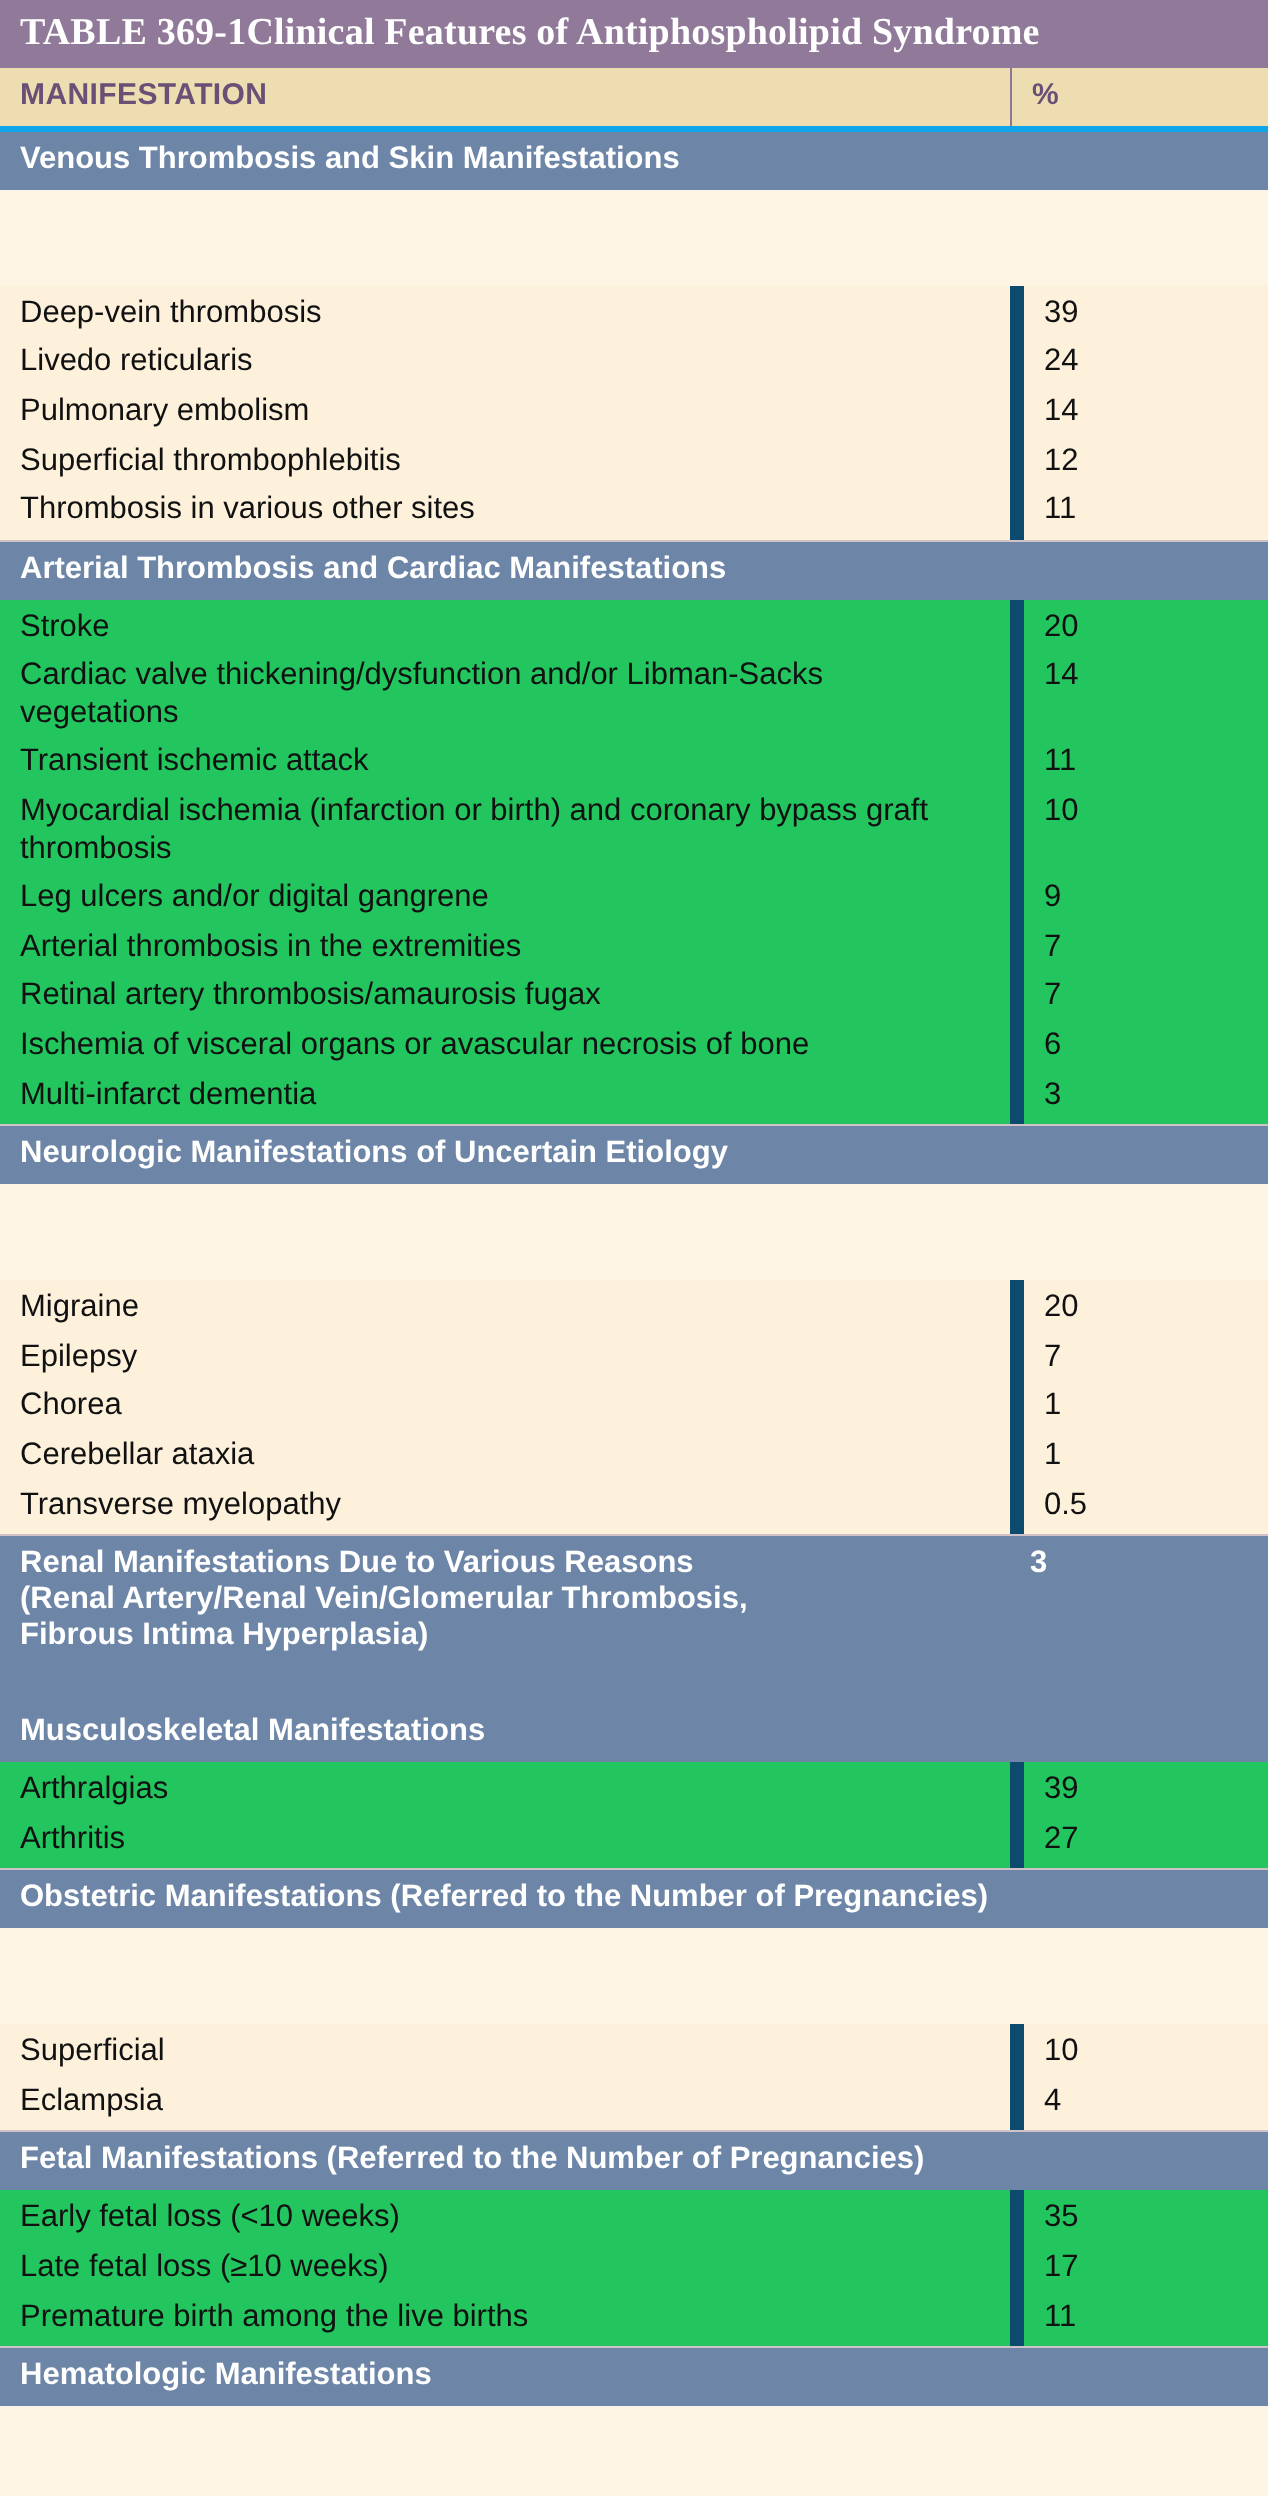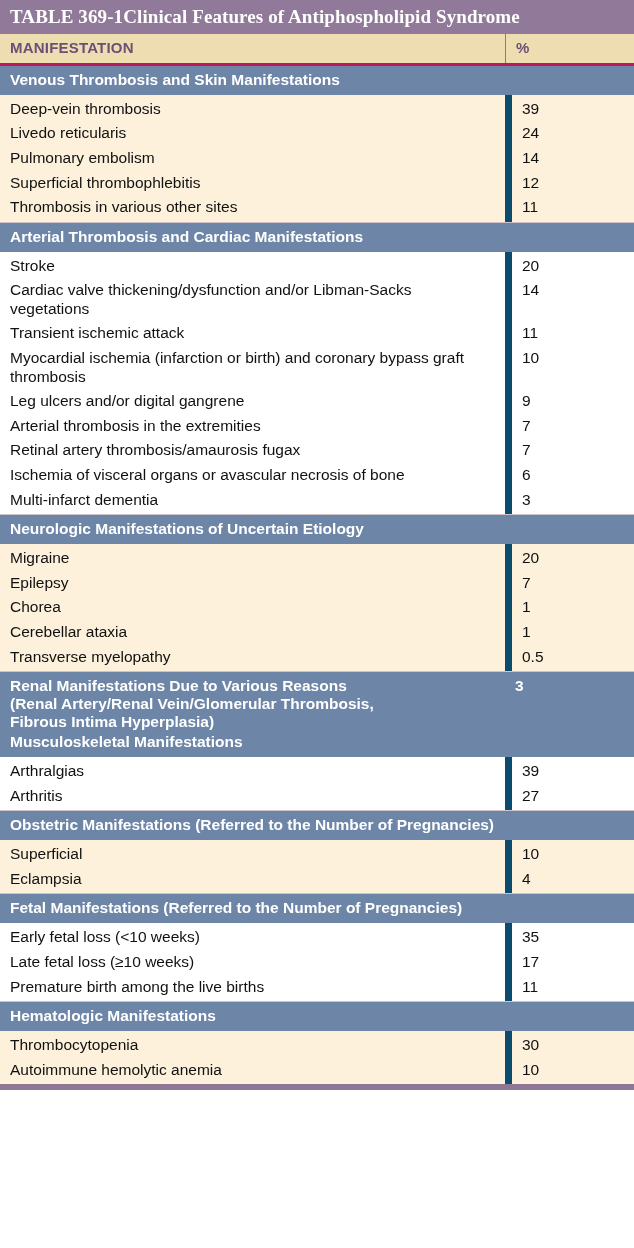--- a/index.html
+++ b/index.html
@@ -33,21 +33,21 @@
     white-space: nowrap;
   }
   .table-title .tnum {
     margin-right: 0;
   }
 
   
   .col-head {
     display: flex;
     background: #eeddb0;
-    border-bottom: 3px solid #be185d;
+    border-bottom: 3px solid #0ea5e9;
   }
   .col-head .ch-label {
     width: 505px;
     box-sizing: border-box;
     padding: 6px 10px 7px 10px;
     color: #6a4f77;
     font-weight: bold;
     font-size: 15px;
     line-height: 1.05;
     letter-spacing: 0.2px;
@@ -83,27 +83,27 @@
     flex: 1;
     box-sizing: border-box;
     padding: 5px 10px 6px 10px;
   }
   .section-head .sh-label .shline { display: block; }
 
   
   .section-head.stacked .sh-label { padding-bottom: 6px; }
   .section-head.stacked .sub-head {
     display: block;
-    margin-top: 2px;
+    margin-top: 30px;
   }
 
   
   .rows { display: block; }
-  .rows.cream { background: #fdf1dc; }
-  .rows.white { background: #ffffff; }
+  .rows.cream { background: #fdf1dc; margin-top: 48px; }
+  .rows.white { background: #22c55e; }
 
   .row {
     display: flex;
     align-items: flex-start;
   }
   .row .cell-name {
     width: 505px;
     box-sizing: border-box;
     padding: 3px 12px 3px 10px;
     color: #111111;

